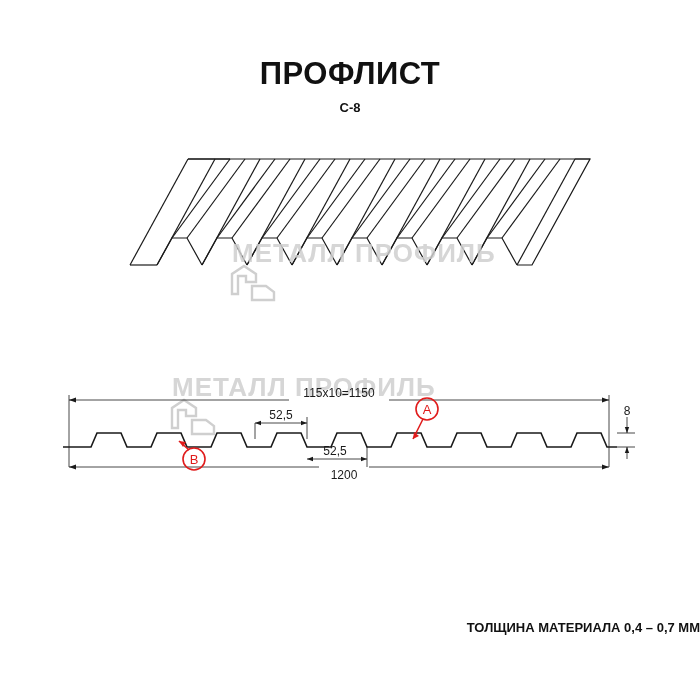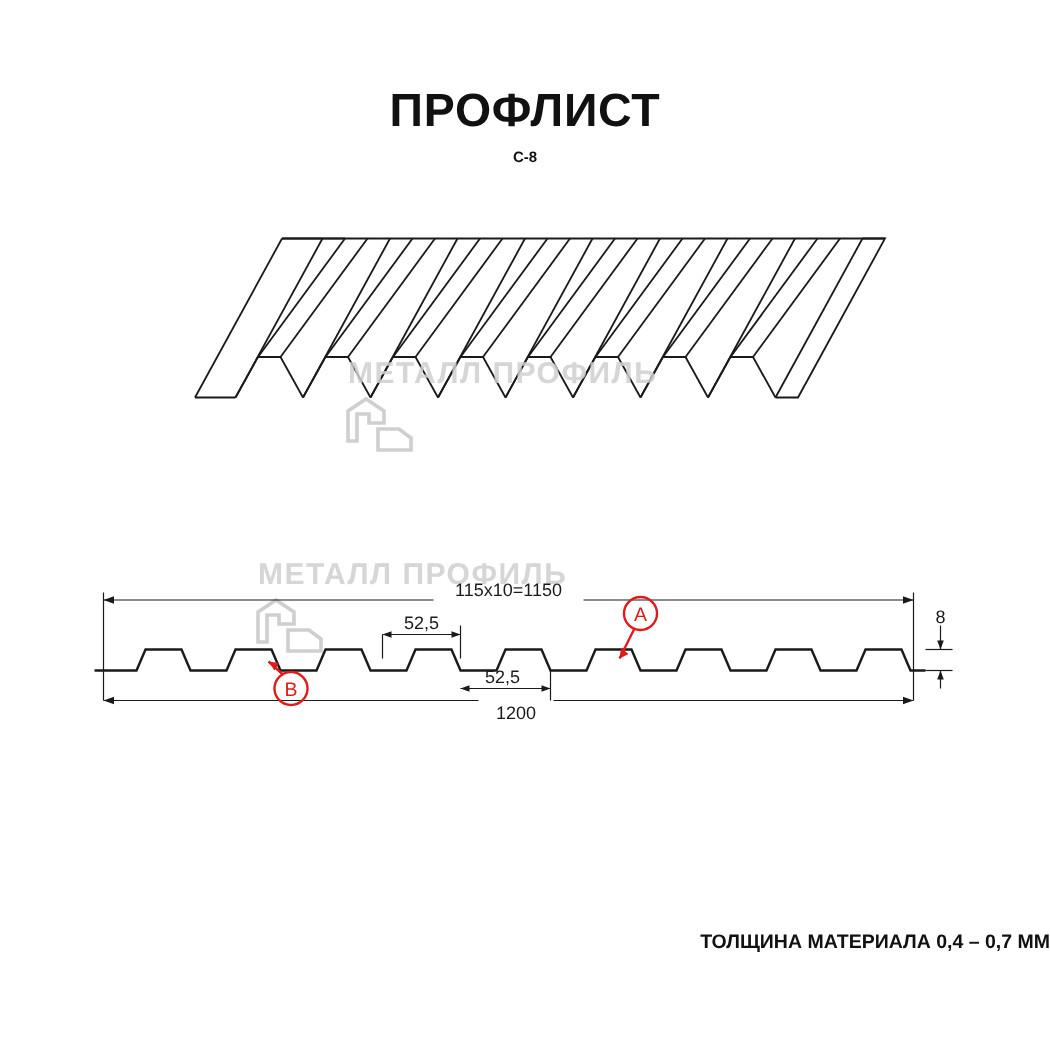--- a/index.html
+++ b/index.html
@@ -30,21 +30,21 @@
     font-weight: bold;
     letter-spacing: 0.5px;
     color: #111111;
   }
   .subtitle {
     position: absolute;
     top: 100px;
     left: 0;
     width: 700px;
     text-align: center;
-    font-size: 10px;
+    font-size: 13px;
     font-weight: bold;
     color: #111111;
   }
   .footer-note {
     position: absolute;
     top: 620px;
     left: 0;
     width: 700px;
     text-align: right;
     font-size: 13px;
@@ -63,21 +63,21 @@
     top: 355px;
     left: 39px;
     width: 600px;
     height: 140px;
   }
   svg { display: block; overflow: visible; }
   .wm {
     position: absolute;
     pointer-events: none;
     color: #cfcfcf;
-    font-size: 20px;
+    font-size: 26px;
     font-weight: bold;
     letter-spacing: 1px;
     font-family: "Liberation Sans", sans-serif;
     white-space: nowrap;
     opacity: 0.85;
   }
   .wm-1 { top: 238px; left: 232px; }
   .wm-2 { top: 372px; left: 172px; }
   .wm-logo {
     position: absolute;

